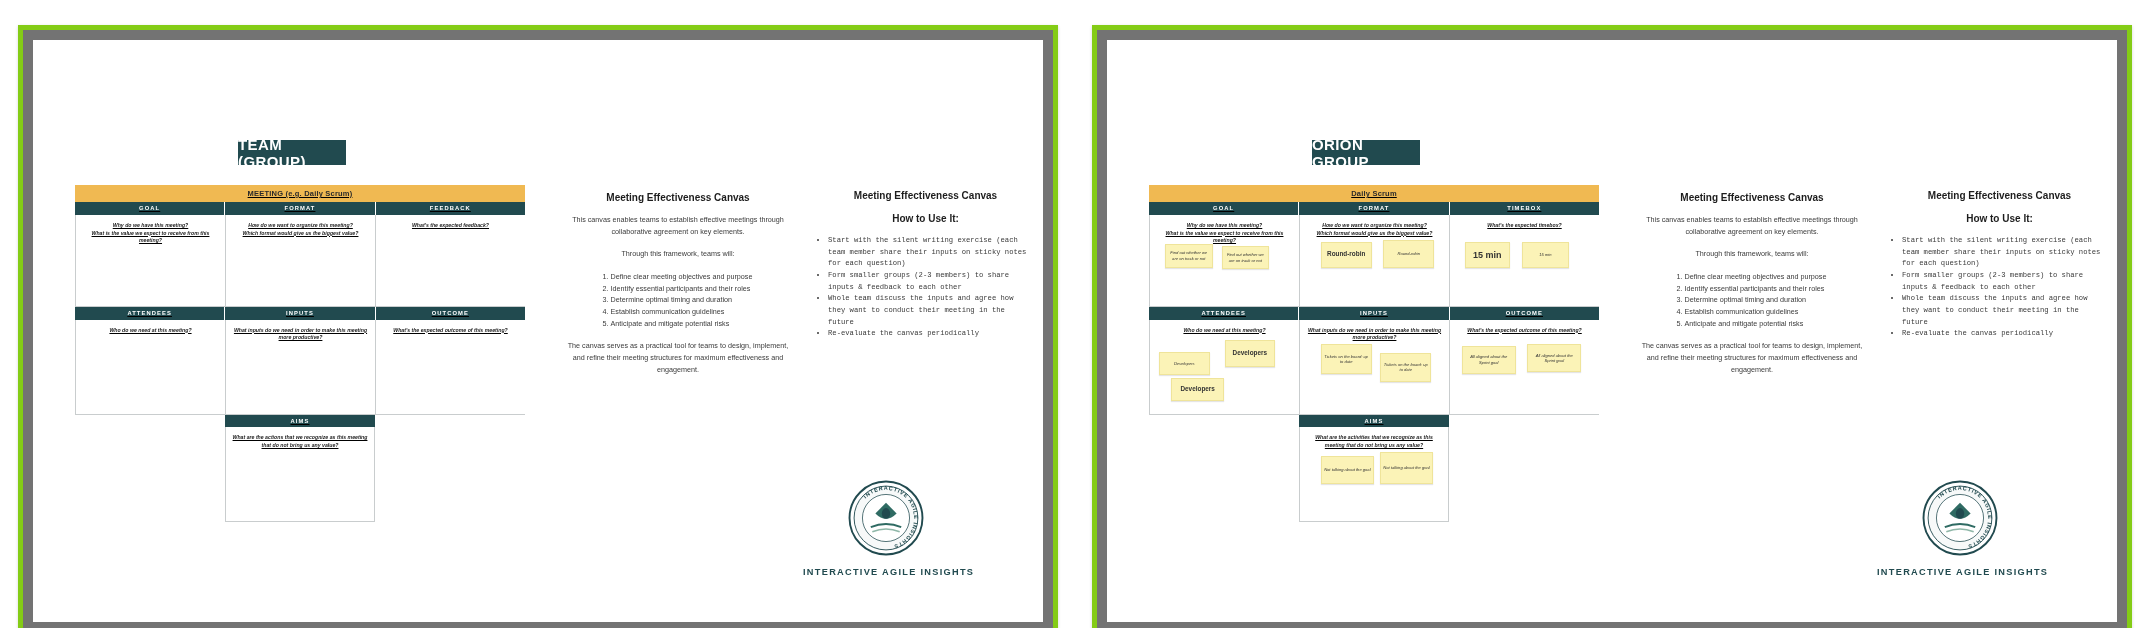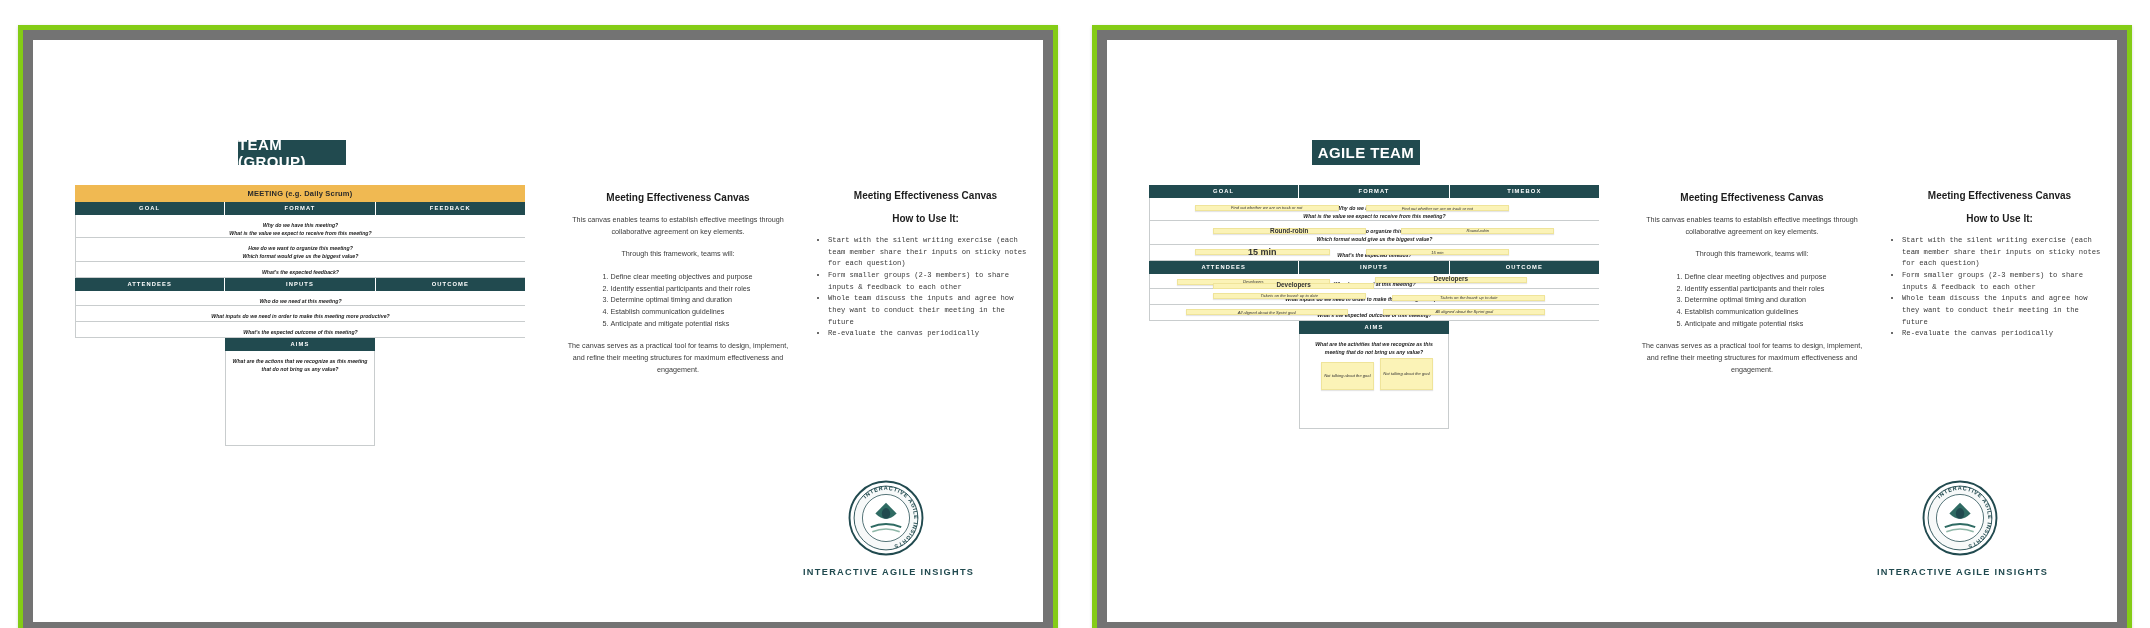--- a/index.html
+++ b/index.html
@@ -14,33 +14,33 @@
   .inner{position:absolute;left:10px;top:10px;right:10px;bottom:10px;background:#fff;}
 
   
   .team-pill{position:absolute;background:#214A4F;color:#ffffff;
       font-size:15px;font-weight:700;letter-spacing:.4px;
       display:flex;align-items:center;justify-content:center;}
   .pill-a{left:205px;top:100px;width:108px;height:25px;}
   .pill-b{left:205px;top:100px;width:108px;height:25px;}
 
   
-  .canvas{position:absolute;left:42px;top:145px;width:450px;}
+  .canvas{position:absolute;left:42px;top:145px;width:450px;text-decoration:underline;}
   .band-orange{background:#F0B952;color:#2a2a2a;font-size:7.5px;font-weight:700;
       text-align:center;padding:4px 0;letter-spacing:.2px;}
   .band-dark{background:#214A4F;color:#ffffff;font-size:5.8px;font-weight:700;
       text-align:center;padding:3.4px 0;letter-spacing:1.1px;}
   .cell{background:#ffffff;border-left:1px solid #c9cdce;border-right:1px solid #c9cdce;
         border-bottom:1px solid #c9cdce;box-sizing:border-box;position:relative;}
   .prompt{font-size:5.2px;font-style:italic;font-weight:700;color:#222;
       text-align:center;line-height:1.5;padding:7px 6px 0 6px;}
   .hdrrow{display:flex;}
   .hdrrow > div{flex:1;border-right:1px solid #ffffff;box-sizing:border-box;}
   .hdrrow > div:last-child{border-right:none;}
-  .cellrow{display:flex;flex-direction:column;}
+  .cellrow{display:flex;}
   .cellrow > .cell{flex:1;border-right:none;}
   .cellrow > .cell + .cell{border-left:1px solid #c9cdce;}
 
   .h-top{height:92px;}
   .h-mid{height:95px;}
   .h-aims{height:95px;}
 
   .aims-wrap{width:150px;margin:0 auto;}
 
   
@@ -138,22 +138,23 @@
                 <path id="rt" d="M50,50 m-37,0 a37,37 0 1,1 74,0 a37,37 0 1,1 -74,0"></path>
               </defs>
               <text font-size="7.2" font-weight="bold" fill="#214A4F" letter-spacing="1.1" font-family="Liberation Sans, sans-serif"><textPath href="#rt" startOffset="12%">INTERACTIVE AGILE INSIGHTS</textPath></text>
             </svg>
           </div>
           <div class="brand" style="left:770px;top:527px;">INTERACTIVE AGILE INSIGHTS</div>
         </div>
       </div>
       <div class="slide slide-right">
         <div class="inner">
-          <div class="team-pill pill-b">AGILE TEAM</div>
+          <div class="team-pill pill-b">ORION GROUP</div>
           <div class="canvas">
+            <div class="band-orange">Daily Scrum</div>
             <div class="hdrrow">
               <div class="band-dark">GOAL</div>
               <div class="band-dark">FORMAT</div>
               <div class="band-dark">TIMEBOX</div>
             </div>
             <div class="cellrow">
               <div class="cell h-top">
                 <div class="prompt">Why do we have this meeting?<br>What is the value we expect to receive from this meeting?</div>
                 <div class="notes">
                   <div class="note " style="left:10%;top:32%;width:32%;height:26%;">Find out whether we are on track or not</div>

